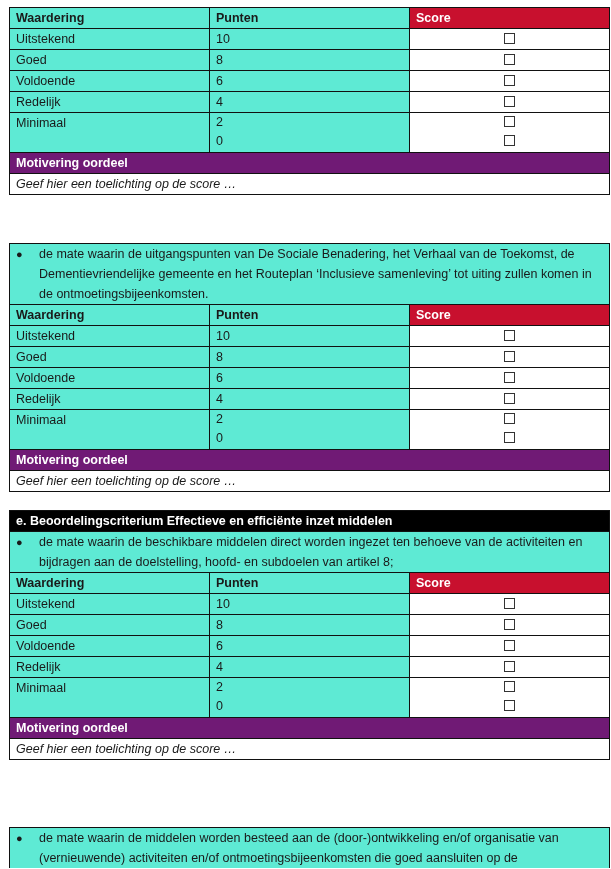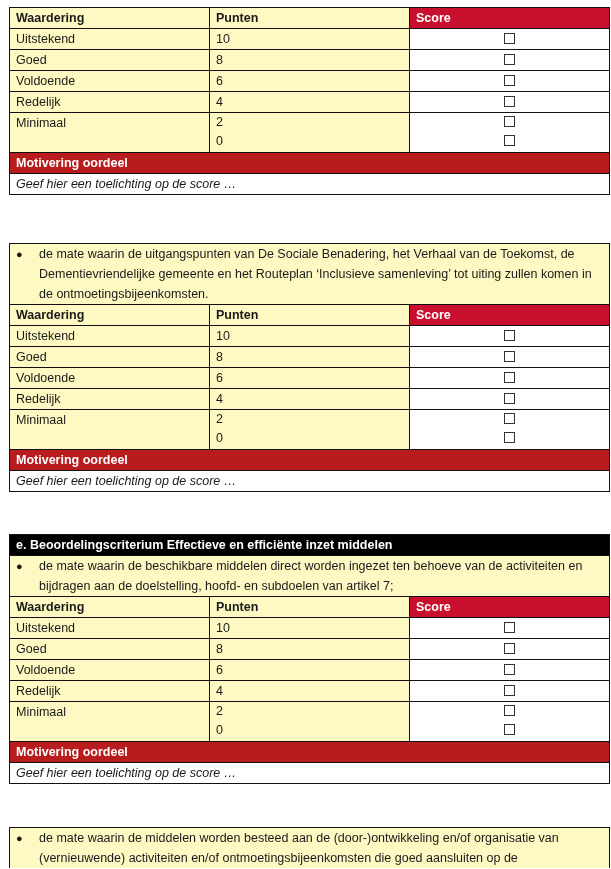--- a/index.html
+++ b/index.html
@@ -7,22 +7,22 @@
       width: 611px; height: 869px; overflow: hidden; position: relative;
       font-family: "Liberation Sans", "DejaVu Sans", sans-serif;
       font-size: 12.5px; color: #1a1a1a;
     }
     .block { position: absolute; left: 9px; width: 600px; }
     table.rubric { border-collapse: collapse; width: 600px; table-layout: fixed; }
     table.rubric td {
       border: 1.5px solid #111; padding: 0 6px; vertical-align: top;
       line-height: 20px; height: 20px; box-sizing: border-box;
     }
-    .gray { background: #fef9c3; }
-    .red { background: #b91c1c; color: #ffffff; }
+    .gray { background: #5eead4; }
+    .red { background: #701a75; color: #ffffff; }
     .black { background: #000000; color: #ffffff; }
     .hdr td { height: 36px; font-weight: bold; }
     .hdr td.c2, .hdr td.c3 { text-align: left; }
     .c3 { text-align: center; background: #ffffff; }
     .cb {
       display: inline-block; width: 9px; height: 9px; border: 1px solid #333;
       background: #fff; vertical-align: middle; margin-top: -2px;
     }
     .cell-lines div { height: 19px; line-height: 19px; }
     .motiv td { font-weight: bold; height: 21px; line-height: 20px; }
@@ -144,36 +144,36 @@
     <tr class="motiv">
       <td colspan="3" class="red">Motivering oordeel</td>
     </tr>
     <tr class="comment">
       <td colspan="3">Geef hier een toelichting op de score …</td>
     </tr>
   </tbody>
     </table>
 </div>
 
-<div class="block" style="top:534px;">
+<div class="block" style="top:510px;">
   <table class="rubric">
     <colgroup>
         <col style="width:200px">
         <col style="width:200px">
         <col style="width:200px">
       </colgroup>
     <tbody>
         <tr class="section-title">
       <td colspan="3" class="black">e. Beoordelingscriterium Effectieve en efficiënte inzet middelen</td>
     </tr>
     <tr class="bullet">
       <td colspan="3" class="gray">
         <div class="b-wrap">
           <span class="dot">●</span>
-          <span>de mate waarin de beschikbare middelen direct worden ingezet ten behoeve van de activiteiten en bijdragen aan de doelstelling, hoofd- en subdoelen van artikel 7;</span>
+          <span>de mate waarin de beschikbare middelen direct worden ingezet ten behoeve van de activiteiten en bijdragen aan de doelstelling, hoofd- en subdoelen van artikel 8;</span>
         </div>
       </td>
     </tr>
     <tr class="hdr">
       <td class="gray c1">Waardering</td>
       <td class="gray c2">Punten</td>
       <td class="red c3" style="background:#c8102e;color:#fff;">Score</td>
     </tr>
     <tr>
       <td class="gray">Uitstekend</td>

